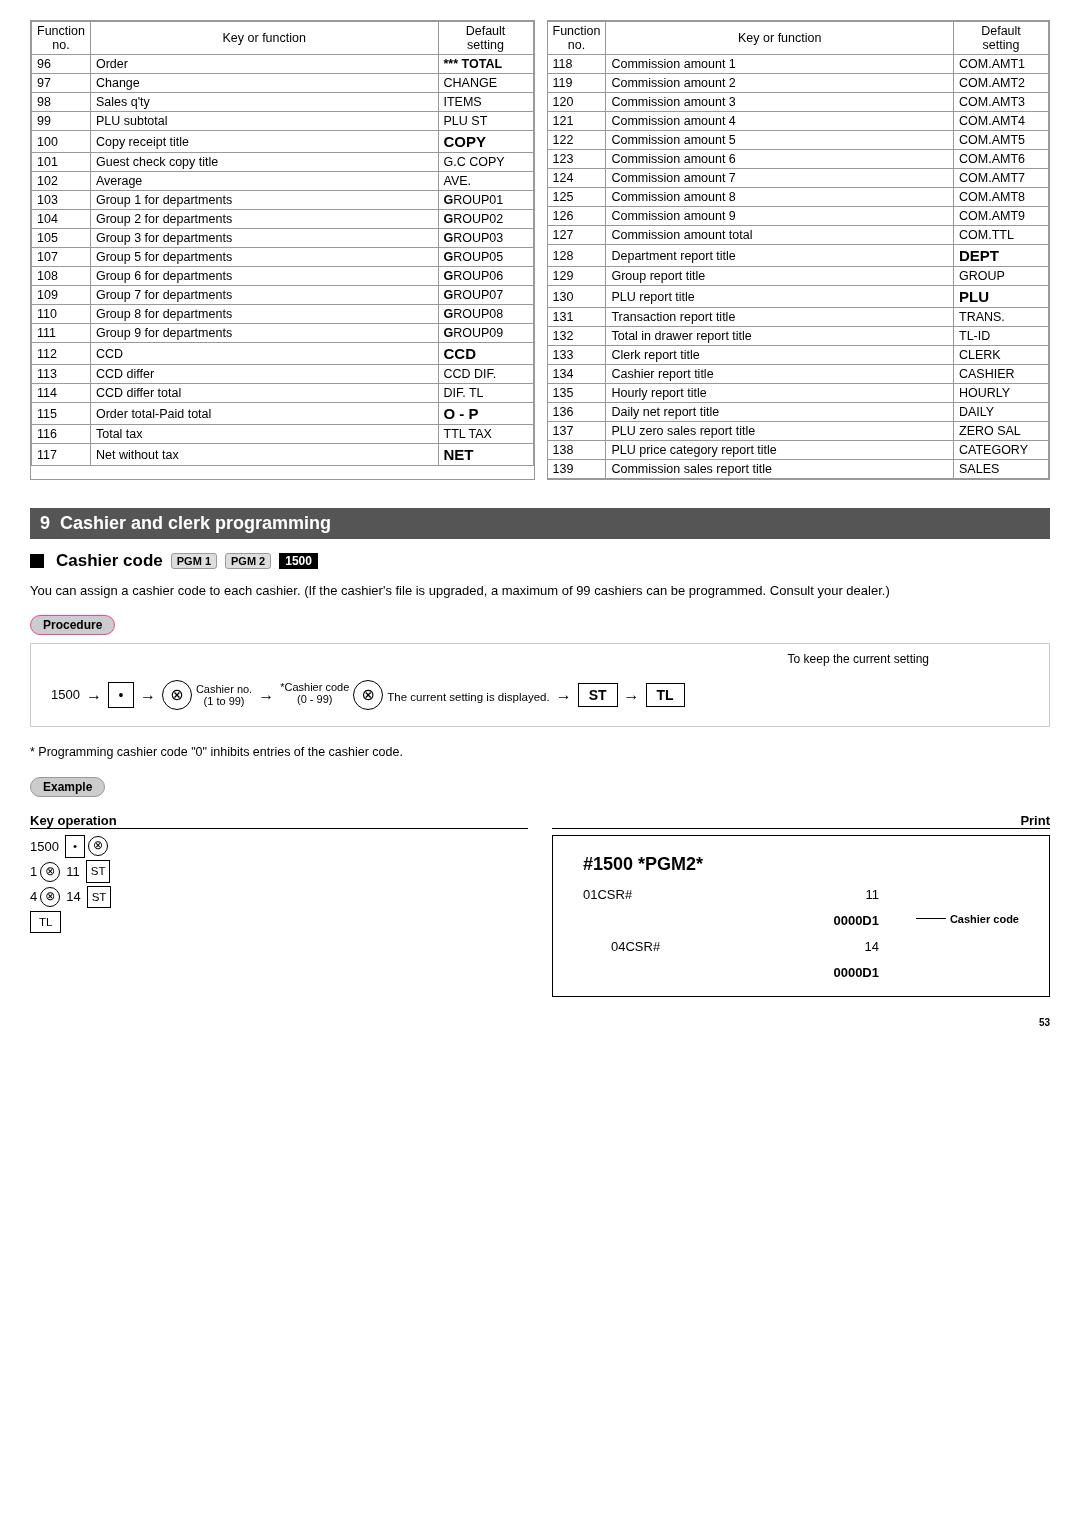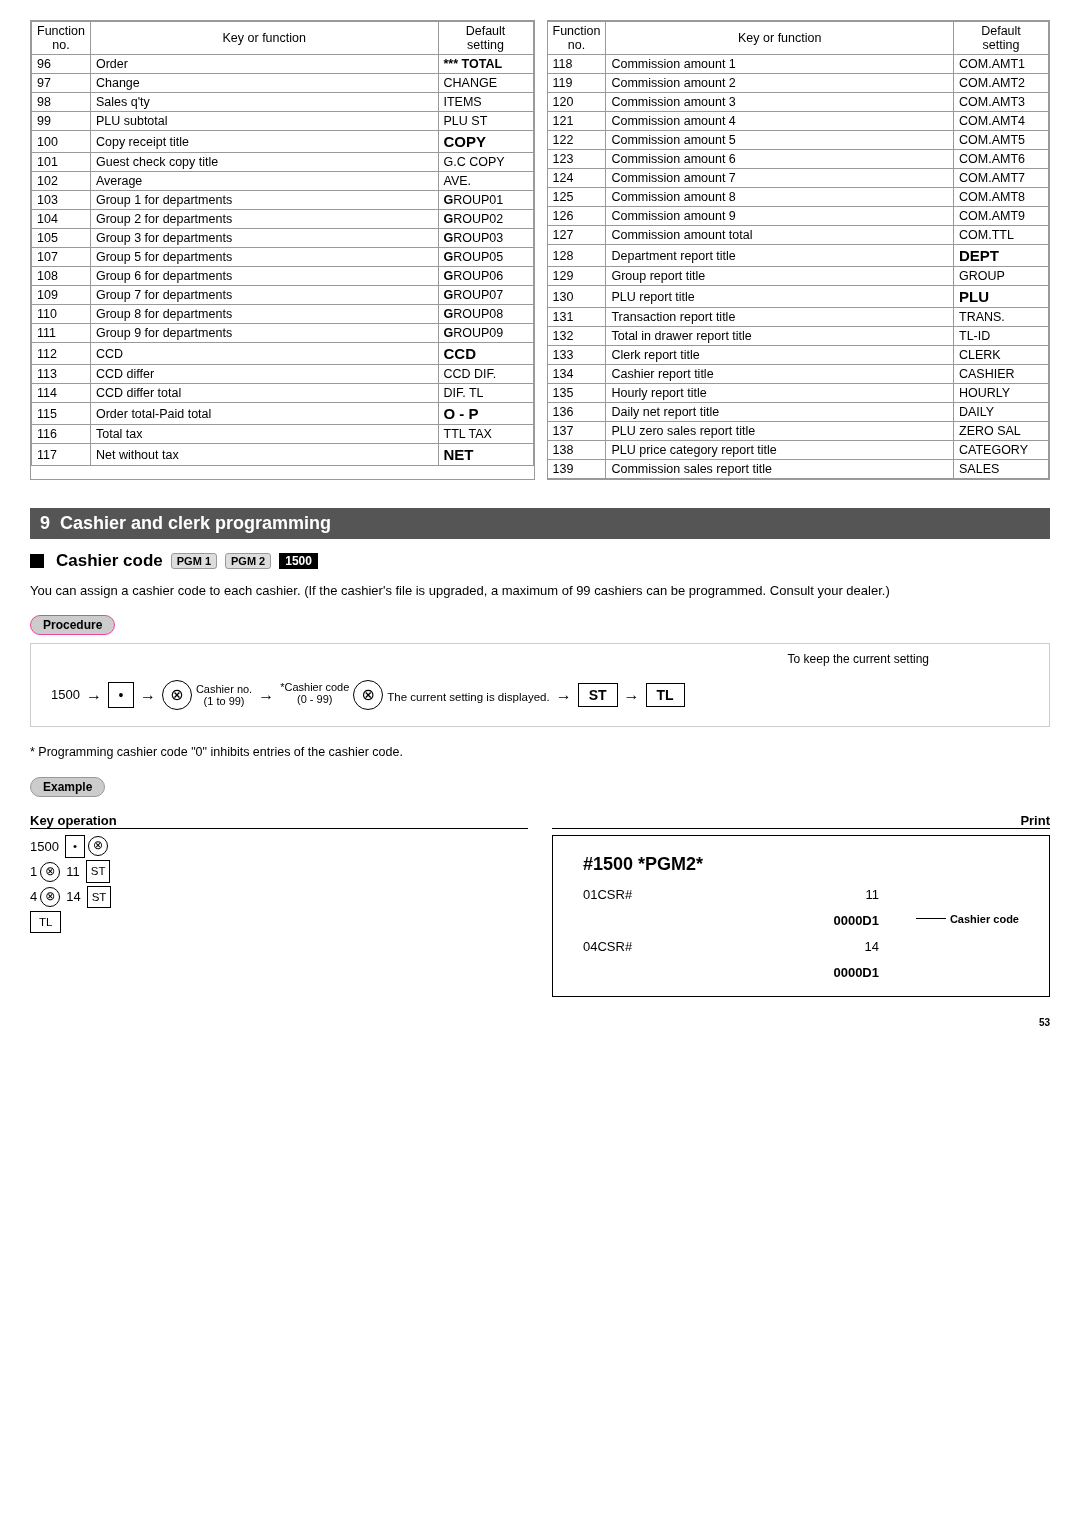--- a/index.html
+++ b/index.html
@@ -604,21 +604,21 @@
           <span style="margin-right:10px;">11</span>
 
         </div>
         <div style="font-weight:bold; text-align:right; margin-right:10px; position:relative;">
           <span>0000D1</span>
           <span style="position:absolute; right:-140px; top:0; font-size:11px; white-space:nowrap; display:flex; align-items:center; gap:4px;">
             <span style="border-top:1px solid #000; display:inline-block; width:30px;"></span>
             <span>Cashier code</span>
           </span>
         </div>
-        <div style="display:flex; justify-content:space-between; align-items:flex-end;">
+        <div style="display:flex; justify-content:space-between; align-items:flex-end;margin-left:28px;">
           <span>04CSR#</span>
           <span style="margin-right:10px;">14</span>
         </div>
         <div style="font-weight:bold; text-align:right; margin-right:10px;">
           <span>0000D1</span>
         </div>
       </div>
     </div>
   </div>
 </div>

